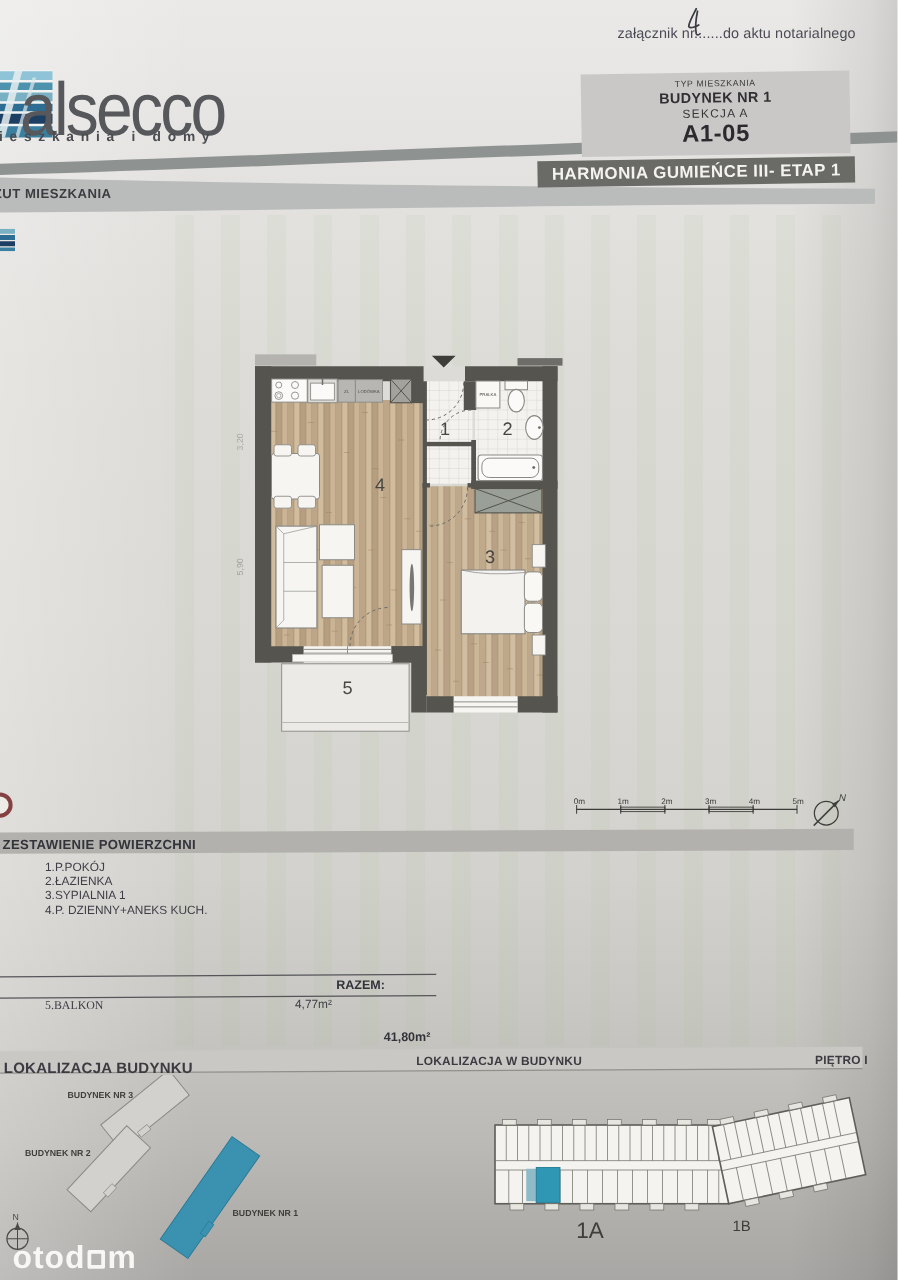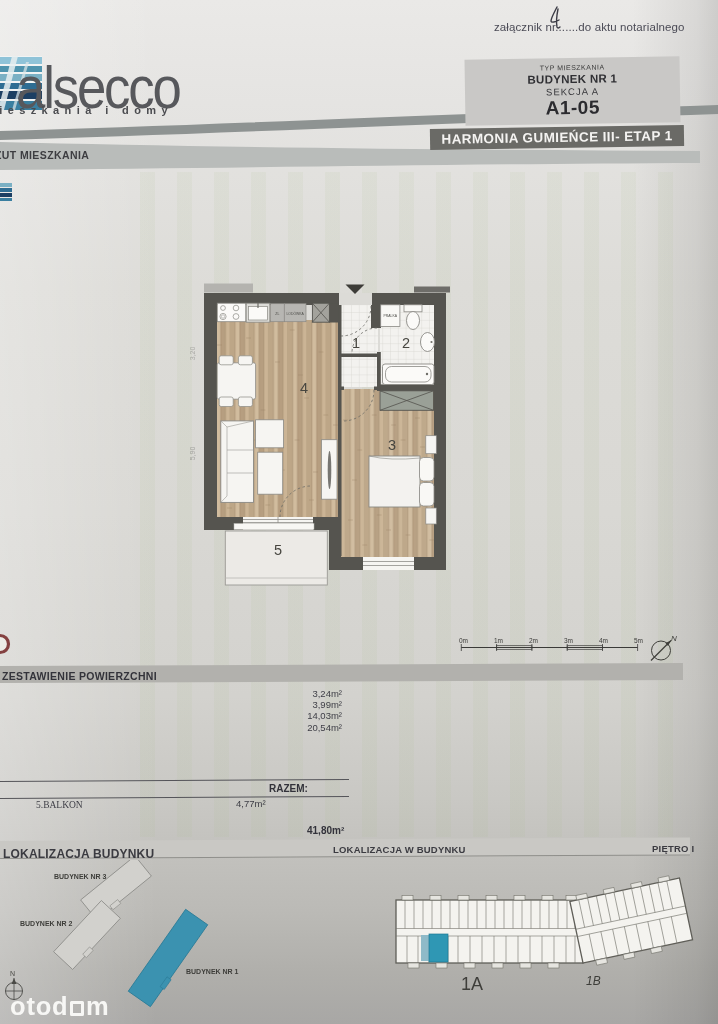--- a/index.html
+++ b/index.html
@@ -287,22 +287,22 @@
     <circle cx="661" cy="650.5" r="9.5" fill="none" stroke="#3e3e3a" stroke-width="1"></circle>
     <path d="M651,660.5 L671,640.5" stroke="#3e3e3a" stroke-width="1.2"></path>
     <path d="M671,640.5 L665.5,643 L668,646 Z" fill="#3e3e3a"></path>
     <text x="671" y="641" font-size="8" font-style="italic" fill="#3e3e3a" font-family="Liberation Sans,sans-serif">N</text>
   </g>
 </svg>
 
 <div style="position:absolute;left:0;top:666px;width:683px;height:17px;background:#b2b1ad;transform:rotate(-0.25deg);transform-origin:left center;"></div>
 <div class="t b" style="left:2px;top:670px;font-size:10.5px;letter-spacing:0.3px;color:#33333a;">ZESTAWIENIE POWIERZCHNI</div>
 
-<div class="t" style="left:236px;top:688px;font-size:9.5px;line-height:11.2px;color:#3e3e46;width:106px;text-align:right;">
-  3,24m²<br>3,99m²<br>14,03m²<br>20,54m²
+<div class="t" style="left:36px;top:689px;font-size:9.5px;line-height:11.2px;color:#3e3e46;">
+  1.P.POKÓJ<br>2.ŁAZIENKA<br>3.SYPIALNIA 1<br>4.P. DZIENNY+ANEKS KUCH.
 </div>
 
 <div style="position:absolute;left:0;top:780px;width:349px;height:1.4px;background:#55555a;transform:rotate(-0.3deg);"></div>
 <div style="position:absolute;left:0;top:797px;width:349px;height:1.2px;background:#55555a;transform:rotate(-0.3deg);"></div>
 
 <div class="t b" style="left:227px;top:783px;font-size:10px;color:#32323a;margin-left:42px;">RAZEM:</div>
 <div class="t b" style="left:307px;top:825px;font-size:10px;color:#32323a;">41,80m²</div>
 
 <div class="t" style="left:36px;top:800px;font-size:9.5px;color:#3e3e46;font-family:Liberation Serif, serif;">5.BALKON</div>
 <div class="t" style="left:236px;top:798px;font-size:9.5px;color:#3e3e46;width:106px;text-align:left;">4,77m²</div>
@@ -393,17 +393,17 @@
           <rect x="674" y="895.5" width="11" height="4.5"></rect>
       <rect x="596" y="963" width="11" height="5"></rect>
           <rect x="624" y="963" width="11" height="5"></rect>
       <rect x="652" y="963" width="11" height="5"></rect>
     </g>
   </g>
 </svg>
 
 <div class="t" style="left:461px;top:974px;font-size:18px;color:#3e3e3a;">1A</div>
 
-<div class="t" style="left:586px;top:974px;font-size:12px;color:#3e3e3a;font-style:italic;">1B</div>
+<div class="t" style="left:586px;top:974px;font-size:12px;color:#3e3e3a;">1B</div>
 
 <div style="position:absolute;left:10px;top:992px;font-size:25.5px;font-weight:bold;color:rgba(252,252,250,0.93);letter-spacing:0.8px;">otod<span style="display:inline-block;width:8.5px;height:8.5px;border:3.2px solid rgba(252,252,250,0.93);border-radius:1.5px;margin:0 1.5px;vertical-align:-0.5px;"></span>m</div>
 
 </div>
 
 </body></html>

